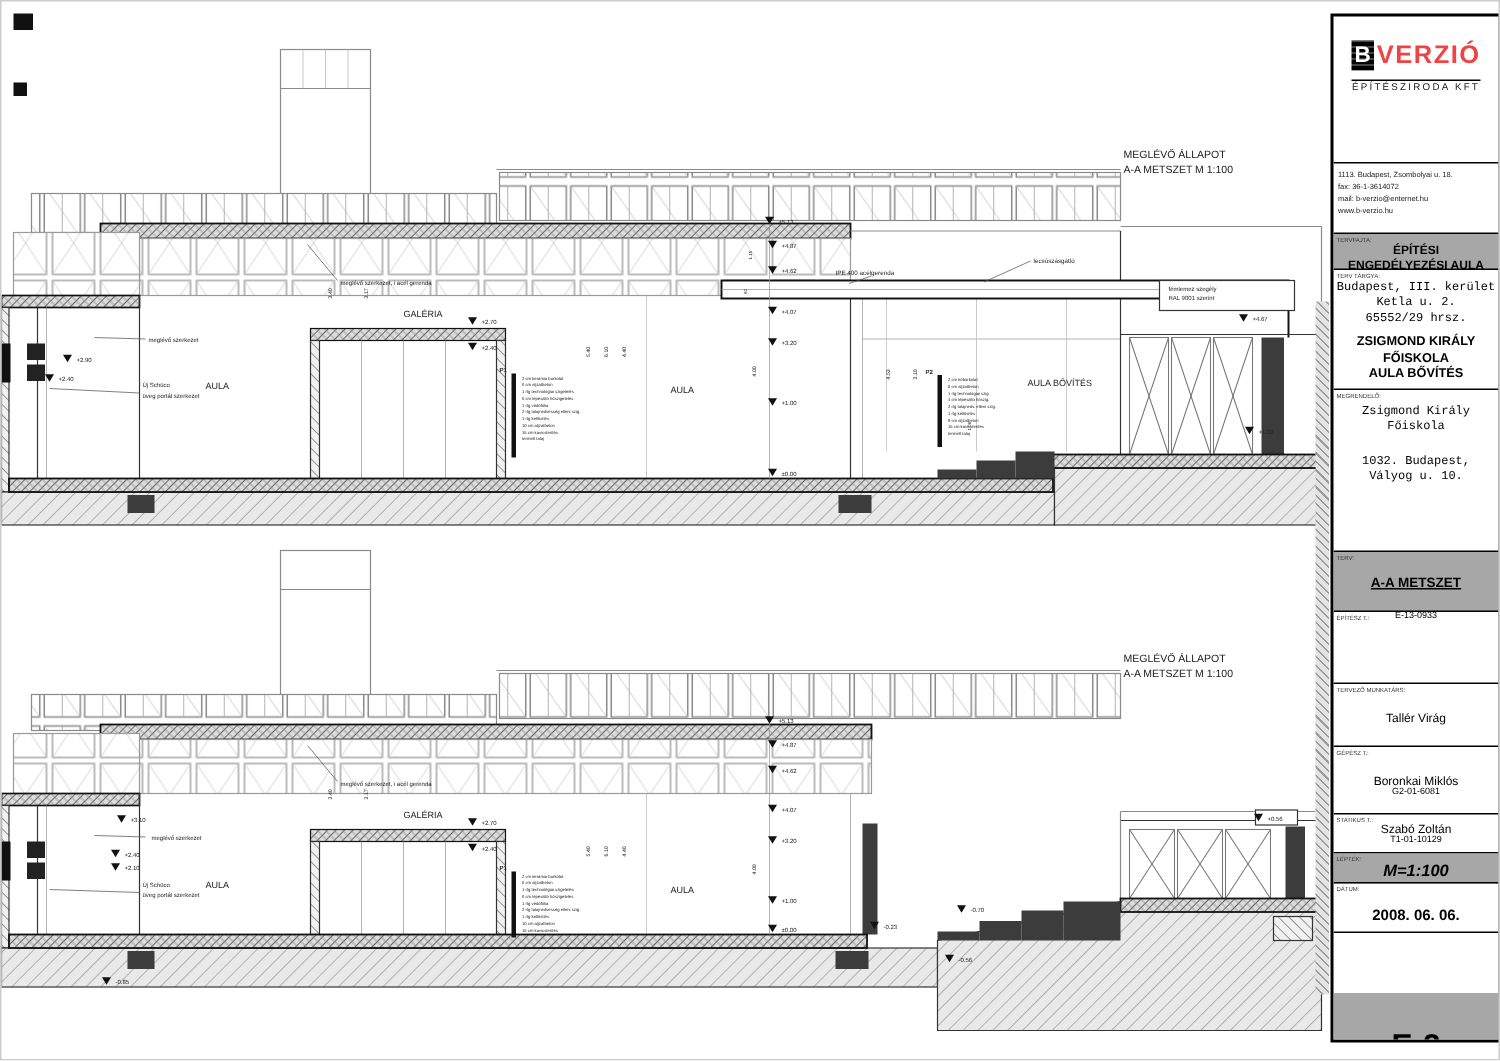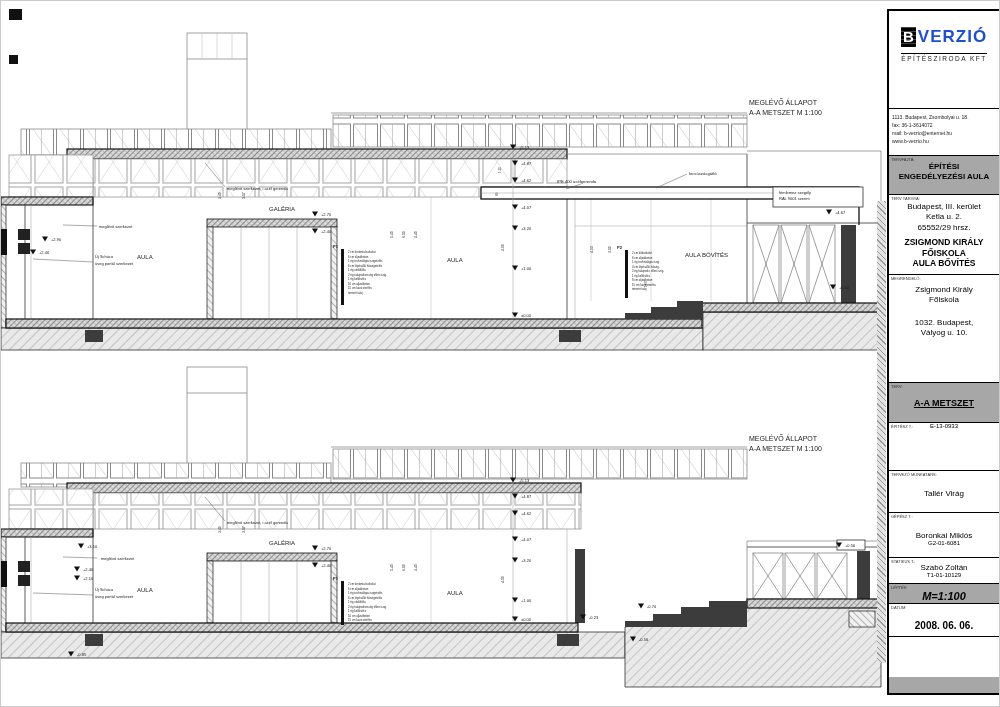--- a/index.html
+++ b/index.html
@@ -12,26 +12,26 @@
          background:repeating-linear-gradient(45deg,#e3e3e3 0 3px,#9a9a9a 3px 4px);}
   
   .tb{position:absolute;left:886px;top:8px;width:110px;height:682px;border:2px solid #000;
       background:#fff;overflow:hidden;}
   .tb-sec{box-sizing:border-box;border-bottom:1px solid #000;position:relative;text-align:center;}
   .tb-label{position:absolute;left:2px;top:1px;font-size:4px;color:#333;text-align:left;}
   .gray{background:#a7a7a7;}
   .logo-row{display:flex;align-items:center;justify-content:center;margin-top:16px;}
   .logo-b{display:inline-block;width:15px;height:20px;line-height:20px;color:#fff;font-weight:bold;
           font-size:15px;background:repeating-linear-gradient(0deg,#000 0 3px,#444 3px 4px);margin-right:2px;}
-  .logo-name{font-size:17px;font-weight:bold;letter-spacing:1px;color:#1d4ed8;}
+  .logo-name{font-size:17px;font-weight:bold;letter-spacing:1px;color:#ef4444;}
   .logo-sub{font-size:6.5px;letter-spacing:1.5px;margin-top:2px;border-top:1px solid #000;
             display:inline-block;padding-top:1px;color:#1a1a1a;}
   .addr{text-align:left;padding:4px 2px 0 3px;font-size:5px;line-height:1.6;color:#222;}
   .big-bold{font-weight:bold;font-size:8.5px;line-height:1.25;}
-  .mid{font-size:8px;line-height:1.3;}
+  .mid{font-size:8px;line-height:1.3;font-family:Liberation Mono, monospace;}
   .role-name{font-size:8px;}
   .role-id{font-size:6px;}
   .pad-top{padding-top:7px;}
 </style>
 </head>
 <body>
 
 <div class="sheet">
 
   <svg class="plan" width="884" height="700" viewBox="0 0 884 700">
@@ -356,21 +356,21 @@
         <span class="logo-name">VERZIÓ</span>
       </div>
       <div class="logo-sub">ÉPÍTÉSZIRODA KFT</div>
     </div>
     <div class="tb-sec addr" style="height:47px;">
       <div>1113. Budapest, Zsombolyai u. 18.</div>
       <div>fax: 36-1-3614072</div>
       <div>mail: b-verzio@enternet.hu</div>
       <div>www.b-verzio.hu</div>
     </div>
-    <div class="tb-sec gray" style="height:39px;">
+    <div class="tb-sec gray" style="height:24px;">
       <div class="tb-label">TERVFAJTA:</div>
       <div class="big-bold" style="padding-top:6px;font-size:8px;">
         <div>ÉPÍTÉSI</div>
         <div>ENGEDÉLYEZÉSI AULA</div>
       </div>
     </div>
     <div class="tb-sec" style="height:80px;">
       <div class="tb-label">TERV TÁRGYA:</div>
       <div class="mid pad-top">
         <div>Budapest, III. kerület</div>

